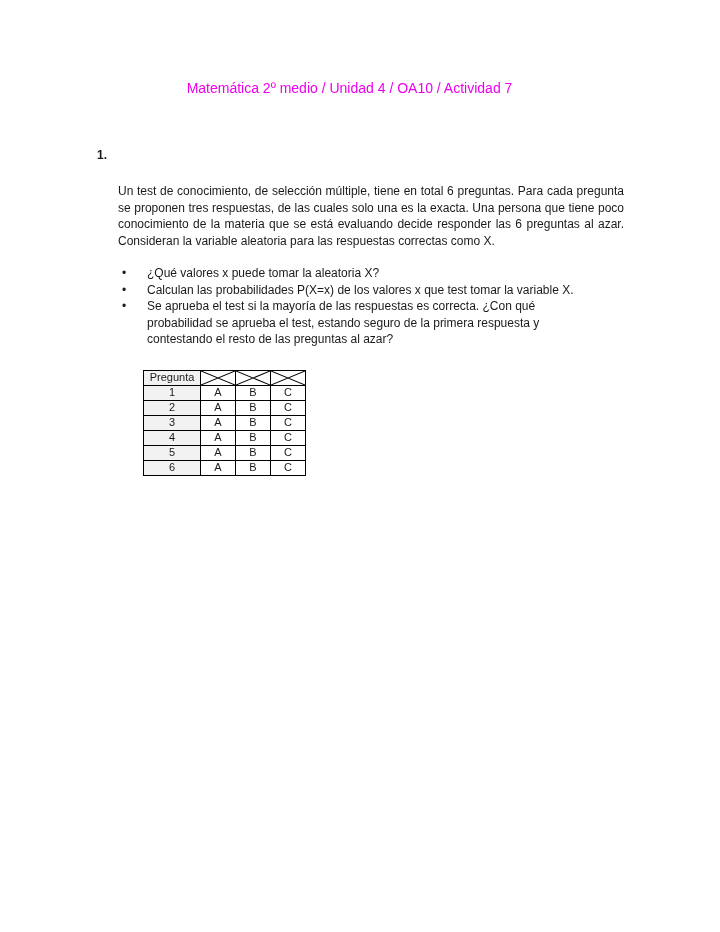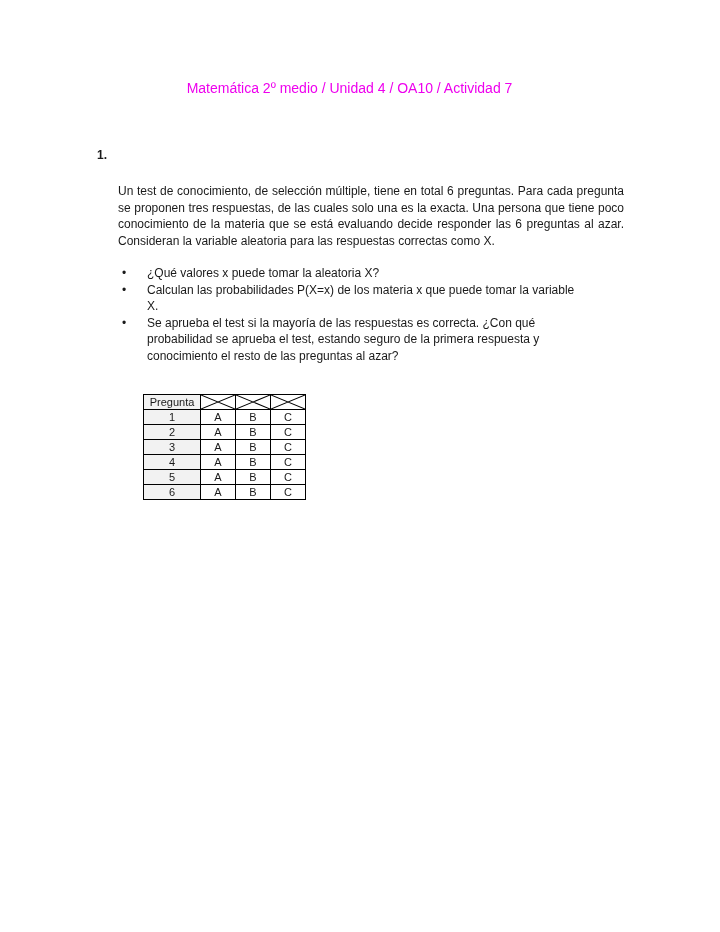--- a/index.html
+++ b/index.html
@@ -59,21 +59,21 @@
     width: 29px;
     padding-left: 4px;
     font-size: 12px;
   }
   .bullet-text {
     flex: 1;
     max-width: 430px;
   }
   .answer-table {
     margin-left: 46px;
-    margin-top: 30px;
+    margin-top: 22px;
     border-collapse: collapse;
     font-size: 11px;
     line-height: 13px;
   }
   .answer-table td {
     border: 1px solid #000000;
     text-align: center;
     vertical-align: middle;
     height: 15px;
     padding: 0;
@@ -107,25 +107,25 @@
       <div class="problem-intro">Un test de conocimiento, de selección múltiple, tiene en total 6 preguntas. Para cada pregunta se proponen tres respuestas, de las cuales solo una es la exacta. Una persona que tiene poco conocimiento de la materia que se está evaluando decide responder las 6 preguntas al azar. Consideran la variable aleatoria para las respuestas correctas como X.</div>
     </div>
 
     <div class="bullet-list">
       <div class="bullet-item">
         <span class="bullet-marker">•</span>
         <span class="bullet-text">¿Qué valores x puede tomar la aleatoria X?</span>
       </div>
       <div class="bullet-item">
         <span class="bullet-marker">•</span>
-        <span class="bullet-text">Calculan las probabilidades P(X=x) de los materia x que puede tomar la variable X.</span>
+        <span class="bullet-text">Calculan las probabilidades P(X=x) de los valores x que test tomar la variable X.</span>
       </div>
       <div class="bullet-item">
         <span class="bullet-marker">•</span>
-        <span class="bullet-text">Se aprueba el test si la mayoría de las respuestas es correcta. ¿Con qué probabilidad se aprueba el test, estando seguro de la primera respuesta y conocimiento el resto de las preguntas al azar?</span>
+        <span class="bullet-text">Se aprueba el test si la mayoría de las respuestas es correcta. ¿Con qué probabilidad se aprueba el test, estando seguro de la primera respuesta y contestando el resto de las preguntas al azar?</span>
       </div>
     </div>
 
     <table class="answer-table">
       <tbody>
           <tr class="hdr">
         <td class="qcol">Pregunta</td>
         <td class="opt">
           <svg class="xwrap" viewBox="0 0 10 10" preserveAspectRatio="none">
                 <path d="M0 0 L10 10 M10 0 L0 10" stroke="#000" stroke-width="1" fill="none" vector-effect="non-scaling-stroke"></path>

